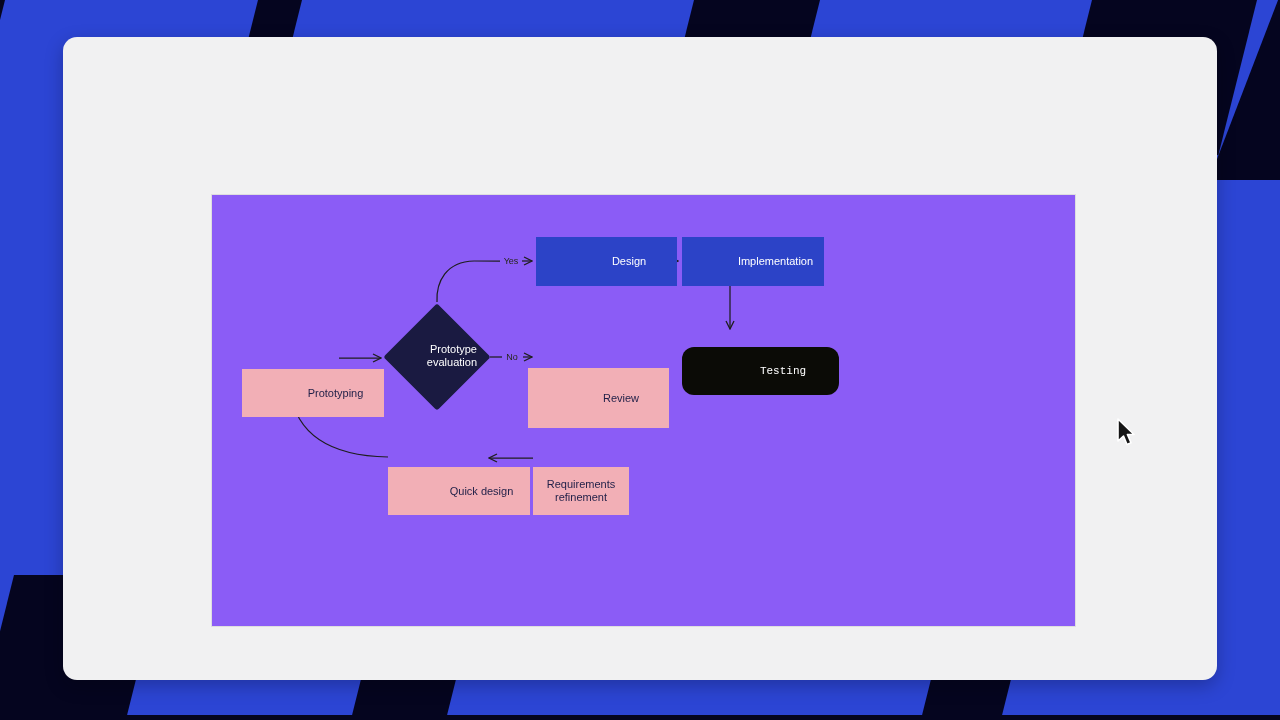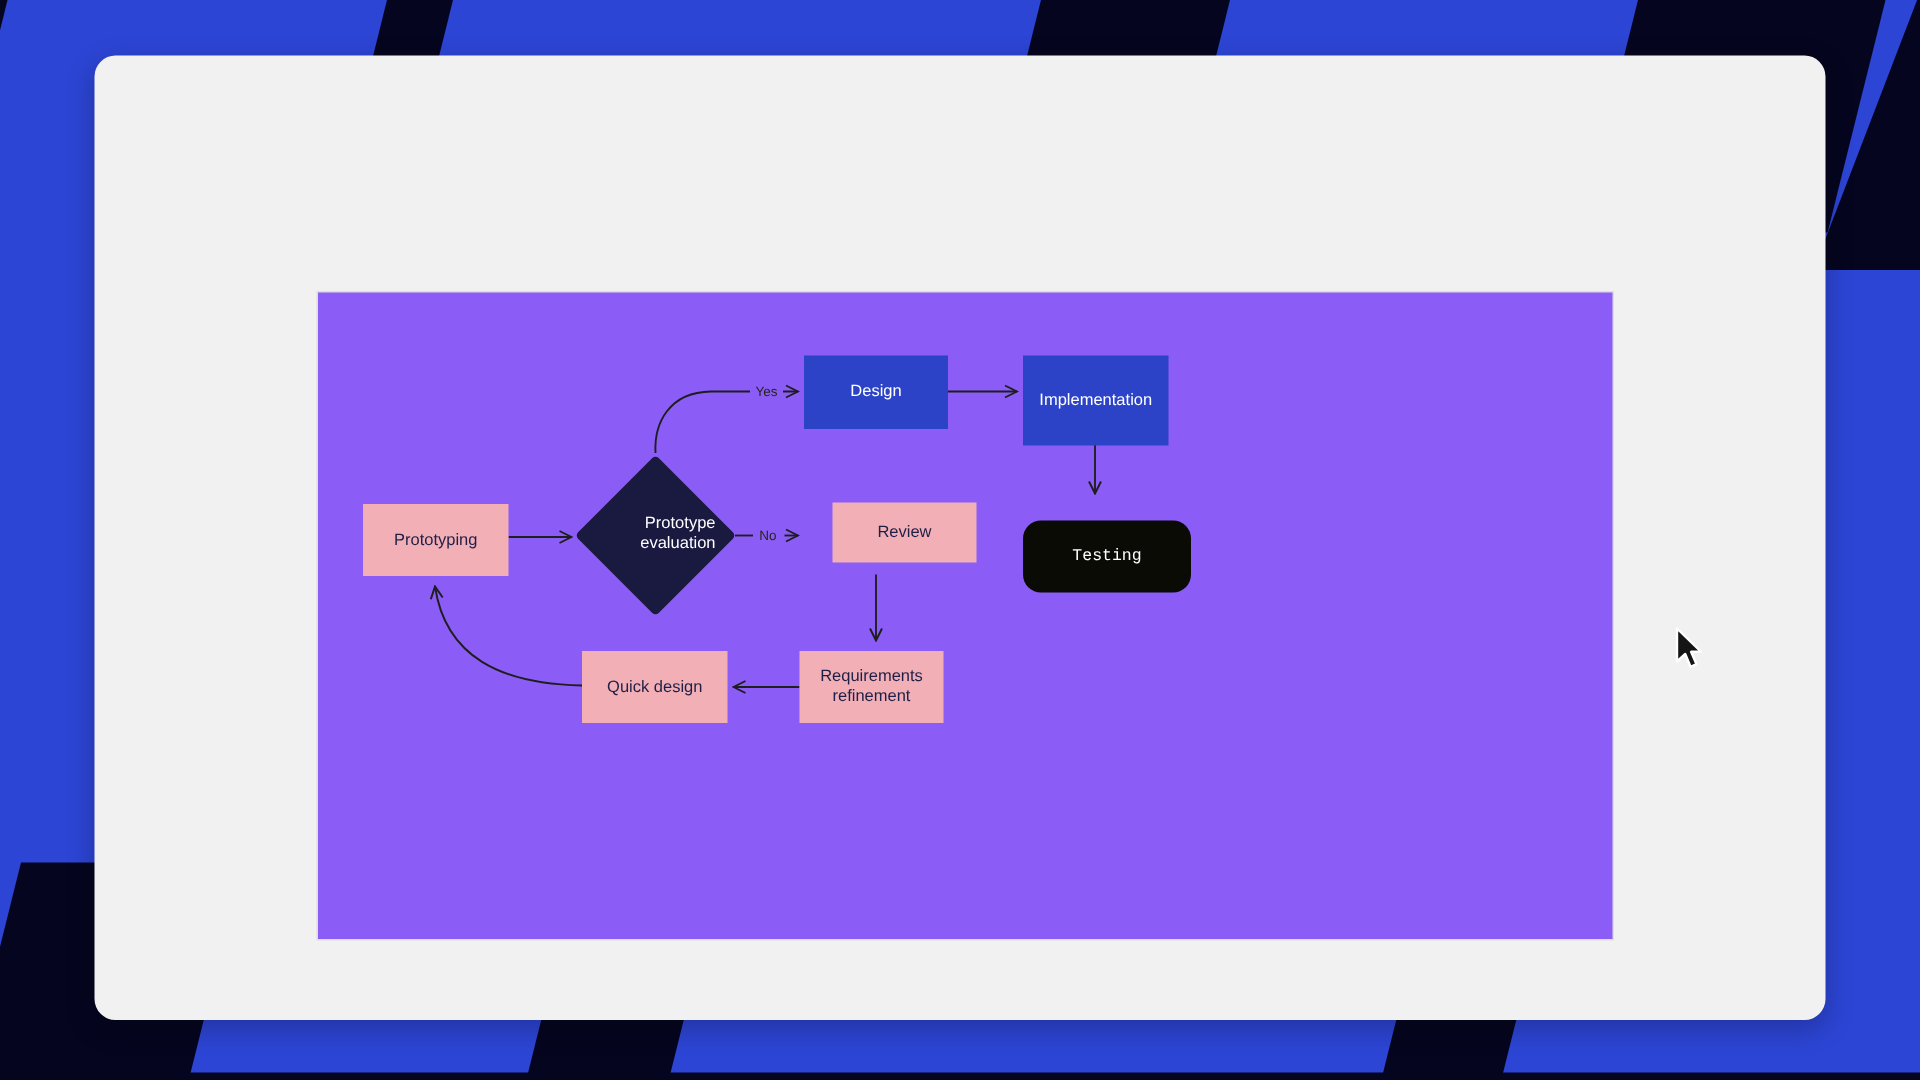--- a/index.html
+++ b/index.html
@@ -34,28 +34,29 @@
   
   .canvas{
     position:absolute;left:212px;top:195px;width:863px;height:431px;
     background:#8b5cf6;box-shadow:0 0 0 1px rgba(0,0,0,0.08);
   }
   .edges{position:absolute;left:0;top:0;}
   .node{
     position:absolute;display:flex;align-items:center;justify-content:center;
     font-size:11px;line-height:13px;text-align:center;
     color:#1F1F47;
+    padding-left:45px;
   }
-  .pink{background:#F2AFB6;}
+  .pink{background:#F2AFB6;margin-top:33px;}
   .blue{background:#2C43C7;color:#FFFFFF;}
   .black{background:#0B0B06;color:#FFFFFF;border-radius:12px;}
   #n-prototyping{left:30px;top:141px;width:97px;height:48px;}
   #n-design{left:324px;top:42px;width:96px;height:49px;}
-  #n-implementation{left:470px;top:42px;width:97px;height:60px;text-align:right;}
-  #n-review{left:343px;top:140px;width:96px;height:40px;}
+  #n-implementation{left:470px;top:42px;width:97px;height:49px;text-align:right;}
+  #n-review{left:316px;top:140px;width:96px;height:60px;}
   #n-testing{left:470px;top:152px;width:112px;height:48px;font-family:Liberation Mono, monospace;}
   #n-quick-design{left:176px;top:239px;width:97px;height:48px;}
   #n-requirements{left:321px;top:239px;width:96px;height:48px;padding:0 8px;box-sizing:border-box;}
   .diamond-shape{
     position:absolute;left:187px;top:124px;width:76px;height:76px;
     background:#1A1A41;border-radius:3px;transform:rotate(45deg);
   }
   .diamond-label{
     position:absolute;left:185px;top:148px;width:80px;
     font-size:11px;line-height:13px;text-align:right;color:#FFFFFF;

